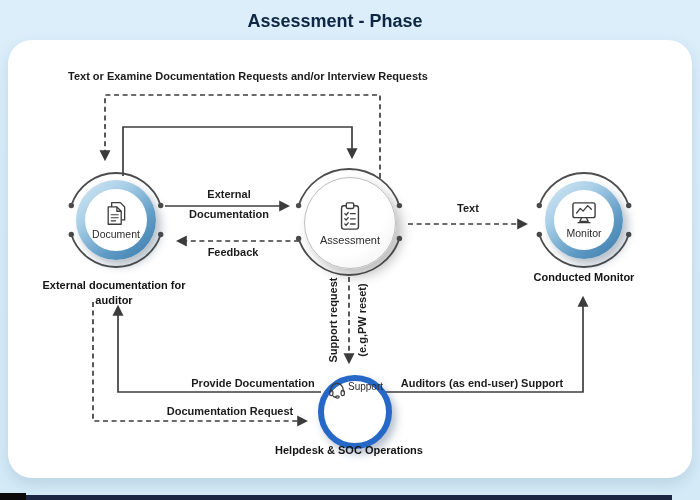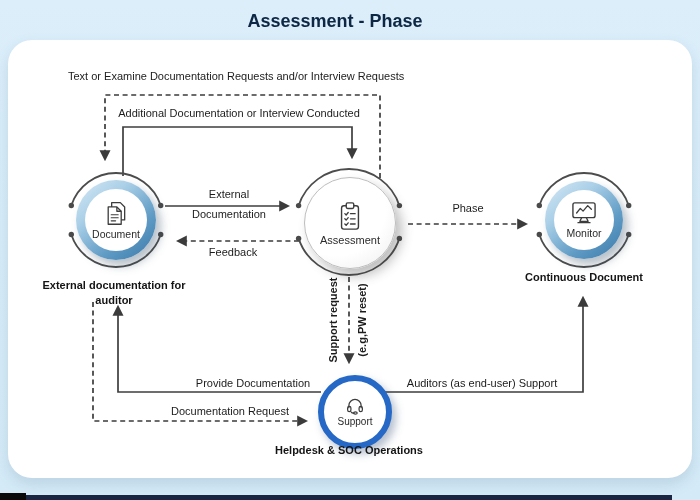--- a/index.html
+++ b/index.html
@@ -9,37 +9,37 @@
   .card{position:absolute;left:8px;top:40px;width:684px;height:438px;
         background:#ffffff;border-radius:24px;
         box-shadow:0 6px 14px rgba(70,110,140,0.18);}
   .title{position:absolute;top:11px;left:335px;transform:translateX(-50%);
          font-size:18px;font-weight:bold;color:#0d2744;white-space:nowrap;}
   svg.connectors{position:absolute;left:0;top:0;width:700px;height:500px;}
   .solid{fill:none;stroke:#3e3e3e;stroke-width:1.7;}
   .dashed{fill:none;stroke:#3b3b3b;stroke-width:1.7;stroke-dasharray:5 3.6;}
   .arc{fill:none;stroke:#4c4c4c;stroke-width:1.8;}
   .dot{fill:#4a4a4a;}
-  .label{position:absolute;font-size:11px;font-weight:normal;color:#1c1c1c;white-space:nowrap;}
+  .label{position:absolute;font-size:11px;font-weight:bold;color:#1c1c1c;white-space:nowrap;}
   .center{transform:translateX(-50%);}
   .vlabel{position:absolute;font-size:11px;font-weight:bold;color:#1c1c1c;white-space:nowrap;
           transform:translate(-50%,-50%) rotate(-90deg);}
   .caption{position:absolute;font-size:11px;font-weight:bold;color:#141414;
            text-align:center;transform:translateX(-50%);line-height:1.35;}
   .node{position:absolute;border-radius:50%;}
   .ring-node{background:linear-gradient(140deg,#d8e9f5 0%,#a9cfe7 32%,#5e9ac4 68%,#3a78a8 100%);
              box-shadow:5px 6px 10px rgba(50,75,100,0.35);}
   .ring-inner{position:absolute;inset:9px;background:#ffffff;border-radius:50%;
               display:flex;flex-direction:column;align-items:center;justify-content:center;gap:2px;}
   .plain-node{background:radial-gradient(circle at 36% 32%,#ffffff 58%,#f6f6f6 78%,#e3e3e3 100%);
               border:1px solid #bdbdbd;box-shadow:6px 7px 12px rgba(60,60,60,0.33);
               display:flex;flex-direction:column;align-items:center;justify-content:center;gap:3px;}
   .support-node{background:#ffffff;border:6px solid #2568c6;
                 box-shadow:4px 5px 9px rgba(40,70,110,0.35);
-                display:flex;flex-direction:column;align-items:center;justify-content:center;gap:1px;}
+                display:flex;flex-direction:row;justify-content:center;gap:1px;}
   .node-label{font-size:10.5px;color:#2b2b2b;}
   .edge{position:absolute;}
 </style>
 </head>
 <body>
 
 <div class="page">
 
   <div class="title">Assessment - Phase</div>
 
@@ -90,25 +90,24 @@
       <path class="arc" d="M539.3 205.5 A47 47 0 0 1 628.7 205.5"></path>
       <path class="arc" d="M539.3 234.5 A47 47 0 0 0 628.7 234.5"></path>
       <circle class="dot" cx="539.3" cy="205.5" r="2.7"></circle>
         <circle class="dot" cx="628.7" cy="205.5" r="2.7"></circle>
       <circle class="dot" cx="539.3" cy="234.5" r="2.7"></circle>
         <circle class="dot" cx="628.7" cy="234.5" r="2.7"></circle>
     </g>
   </svg>
 
   <div class="label" style="left:68px;top:70px;">Text or Examine Documentation Requests and/or Interview Requests</div>
-  <div class="label center" style="left:239px;top:107px;">Additional Documentation or Interview Conducted</div>
   <div class="label center" style="left:229px;top:188px;">External</div>
   <div class="label center" style="left:229px;top:208px;">Documentation</div>
   <div class="label center" style="left:233px;top:246px;">Feedback</div>
-  <div class="label center" style="left:468px;top:202px;">Phase</div>
+  <div class="label center" style="left:468px;top:202px;">Text</div>
   <div class="vlabel" style="left:333px;top:320px;">Support request</div>
   <div class="vlabel" style="left:362px;top:320px;">(e.g,PW reset)</div>
   <div class="label center" style="left:221px;top:377px;margin-left:32px;">Provide Documentation</div>
   <div class="label center" style="left:230px;top:405px;">Documentation Request</div>
   <div class="label center" style="left:482px;top:377px;">Auditors (as end-user) Support</div>
 
   <div class="node plain-node" style="left:304px;top:177px;width:90px;height:90px;">
     <svg width="26" height="30" viewBox="0 0 26 32">
       <rect x="4" y="5" width="18" height="25" rx="2.5" fill="#ffffff" stroke="#3c3c3c" stroke-width="1.5"></rect>
       <rect x="9" y="2" width="8" height="6" rx="1.5" fill="#ffffff" stroke="#3c3c3c" stroke-width="1.5"></rect>
@@ -161,19 +160,19 @@
         <rect x="3" y="11.5" width="4" height="6.5" rx="2"></rect>
         <rect x="17" y="11.5" width="4" height="6.5" rx="2"></rect>
         <path d="M7.5 18.5 q1 1.8 3.5 1.2"></path>
         <ellipse cx="12.5" cy="19.5" rx="2.2" ry="1.4"></ellipse>
       </g>
     </svg>
     <div class="node-label" style="font-size:10px;">Support</div>
   </div>
 
   <div class="caption" style="left:114px;top:268px;width:150px;margin-top:10px;">External documentation for auditor</div>
-  <div class="caption" style="left:584px;top:270px;width:160px;">Continuous Document</div>
+  <div class="caption" style="left:584px;top:270px;width:160px;">Conducted Monitor</div>
   <div class="caption" style="left:349px;top:443px;width:200px;">Helpdesk &amp; SOC Operations</div>
 
   <div class="edge" style="left:0;top:493px;width:26px;height:7px;background:#0a0a0a;"></div>
   <div class="edge" style="left:26px;top:495px;width:646px;height:5px;background:#1b2742;"></div>
 
 </div>
 
 </body></html>

